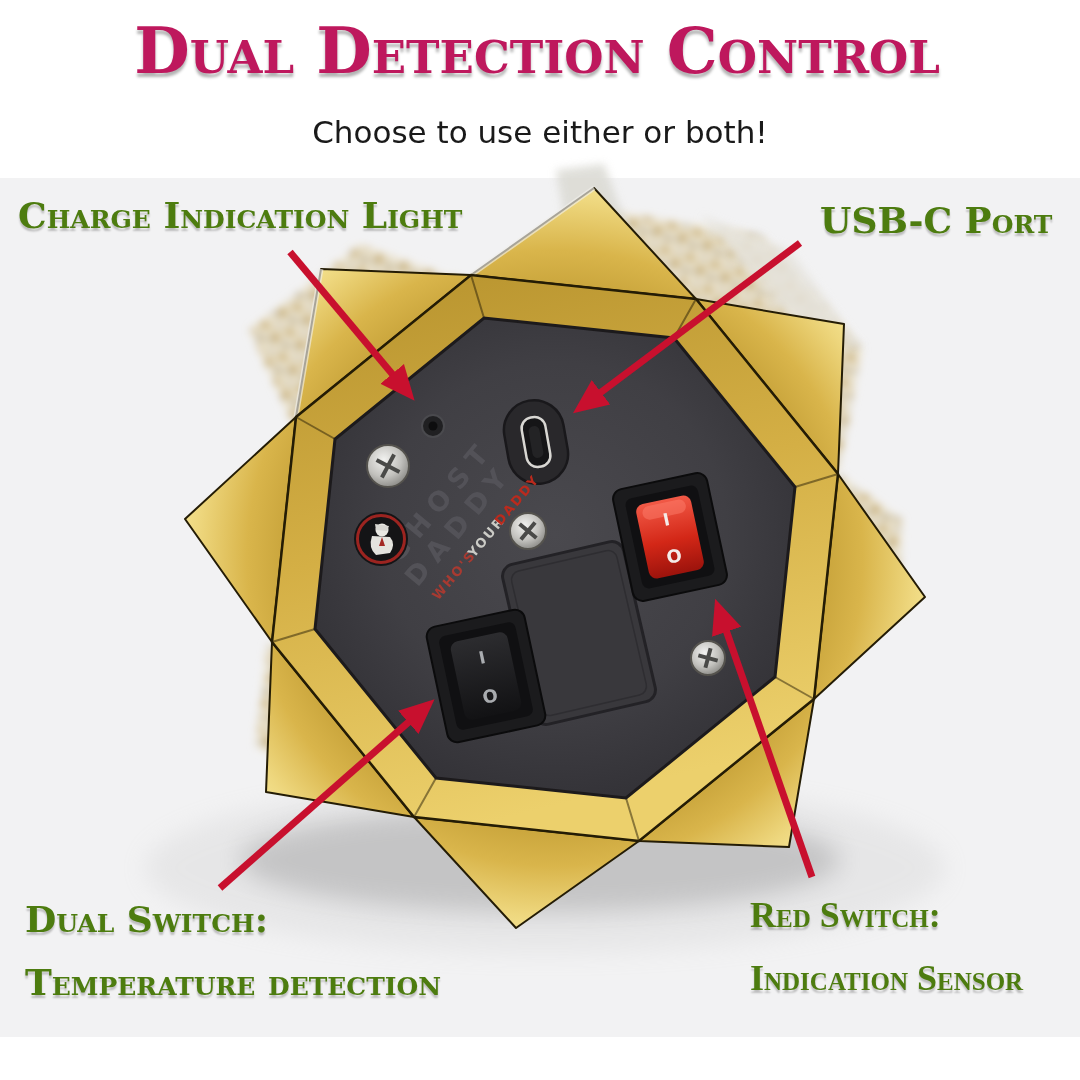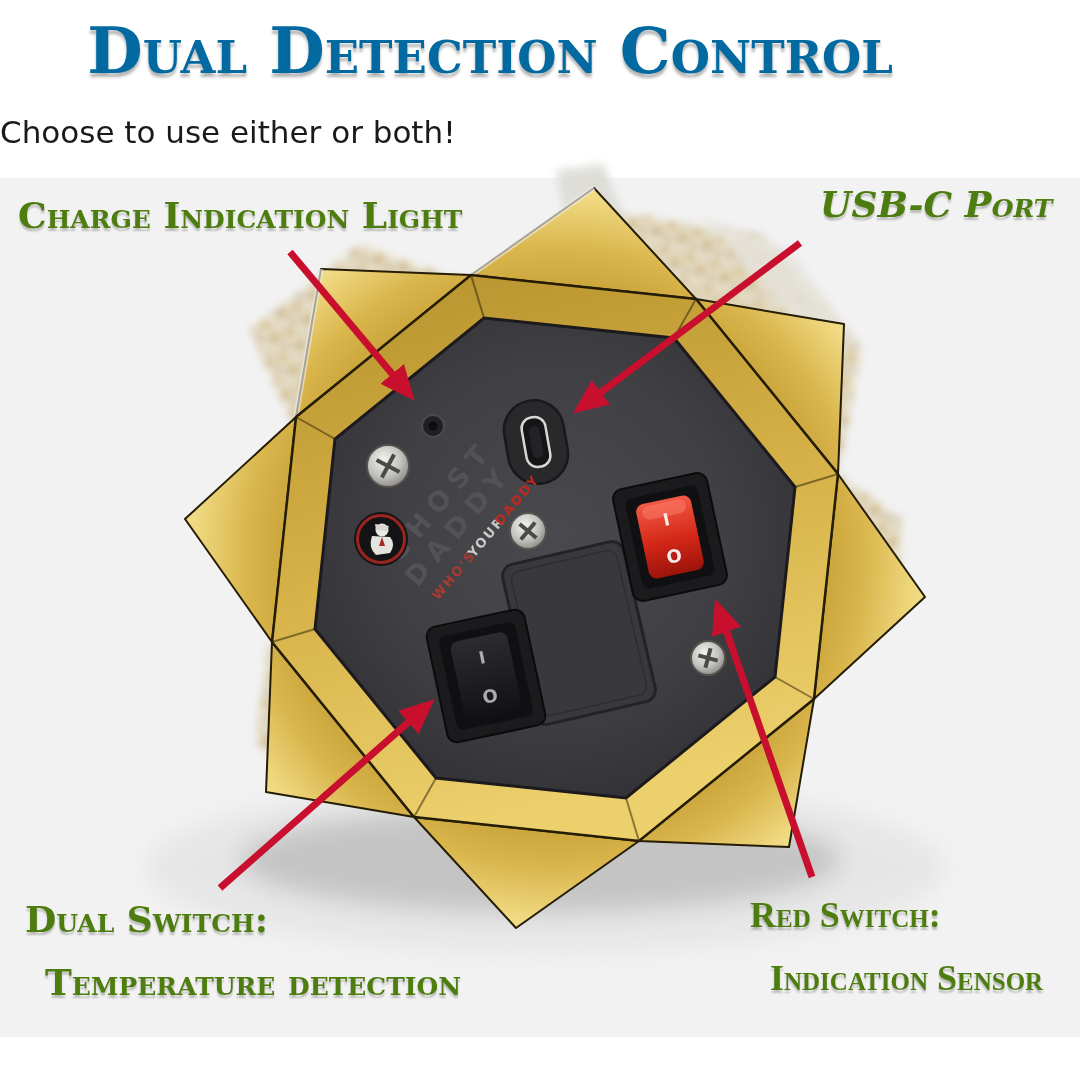--- a/index.html
+++ b/index.html
@@ -1,29 +1,29 @@
 <!DOCTYPE html>
 <html><head>
 <meta charset="utf-8">
 <style>
   html,body{margin:0;padding:0;background:#ffffff;}
   .canvas{position:relative;width:1080px;height:1080px;overflow:hidden;background:#ffffff;
           font-family:"DejaVu Serif",serif;}
   .photo-band{position:absolute;left:0;top:178px;width:1080px;height:859px;background:#f2f2f3;}
   .scene{position:absolute;left:0;top:0;width:1080px;height:1080px;}
   .page-title{position:absolute;left:0;top:16px;width:980px;text-align:center;
-      font:700 64px/1.1 "DejaVu Serif",serif;font-variant:small-caps;color:#0369a1;
-      letter-spacing:0px;text-shadow:0 4px 3px rgba(0,0,0,0.30);}
-  .page-subtitle{position:absolute;left:0;top:114px;width:1080px;
+      font:700 64px/1.1 "DejaVu Serif",serif;font-variant:small-caps;color:#be185d;
+      letter-spacing:0px;text-shadow:0 4px 3px rgba(0,0,0,0.30);padding-left:47px;}
+  .page-subtitle{position:absolute;left:0;top:114px;width:1080px;text-align:center;
       font:400 31px/1.2 "DejaVu Sans",sans-serif;color:#1a1a1a;}
   .callout{position:absolute;font:700 36px/1 "DejaVu Serif",serif;font-variant:small-caps;
       color:#4d7c0f;text-shadow:0 3px 2px rgba(0,0,0,0.22);white-space:nowrap;}
-  .callout .line2{display:block;margin-top:27px;margin-left:20px;}
+  .callout .line2{display:block;margin-top:27px;}
   #co-charge{left:18px;top:197px;}
-  #co-usb{left:820px;top:186px;font-style:italic;}
+  #co-usb{left:820px;top:202px;}
   #co-black{left:25px;top:901px;}
   #co-red{left:750px;top:897px;font-family:Liberation Serif, serif;}
 </style>
 </head>
 <body>
 
 <div class="canvas">
   <div class="photo-band"></div>
 
   <div class="page-title">Dual Detection Control</div>

